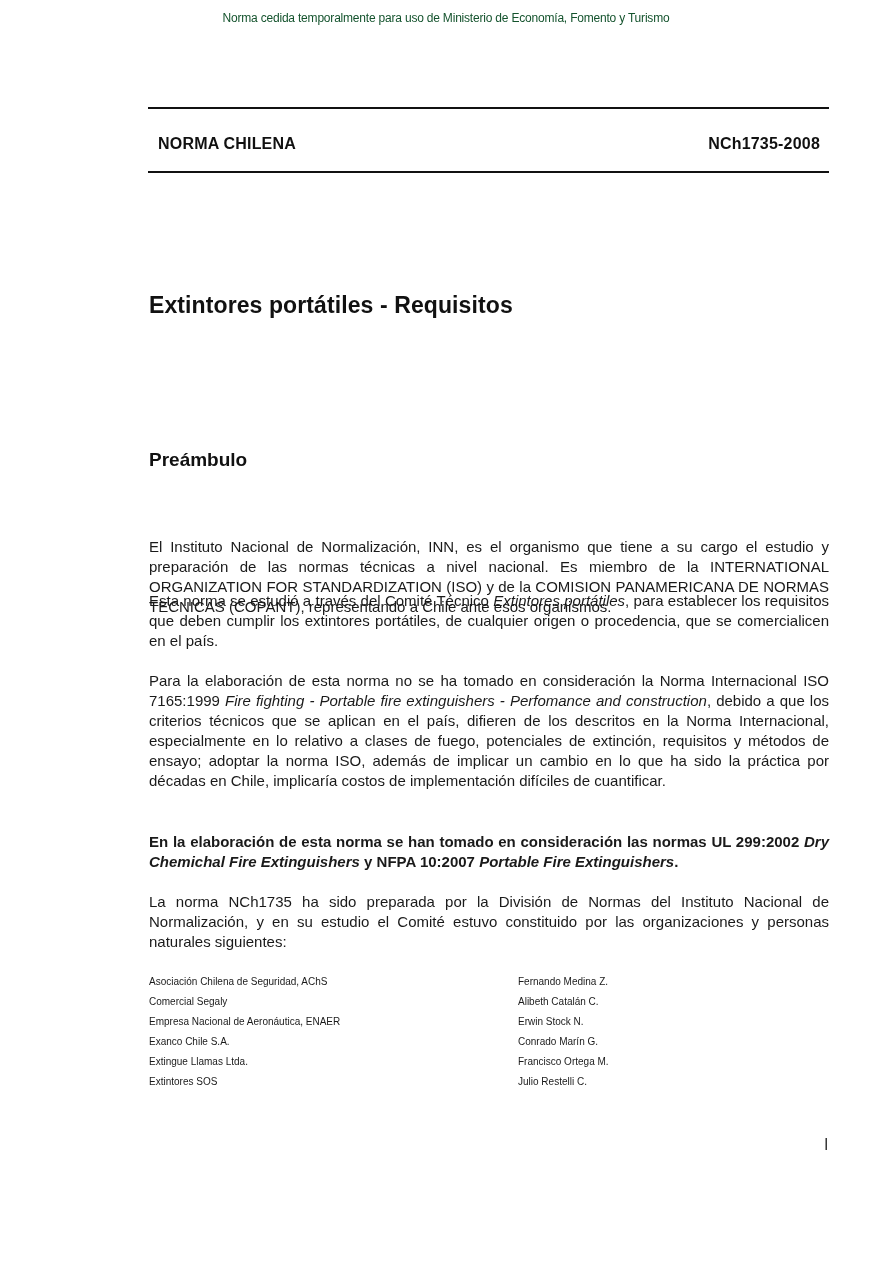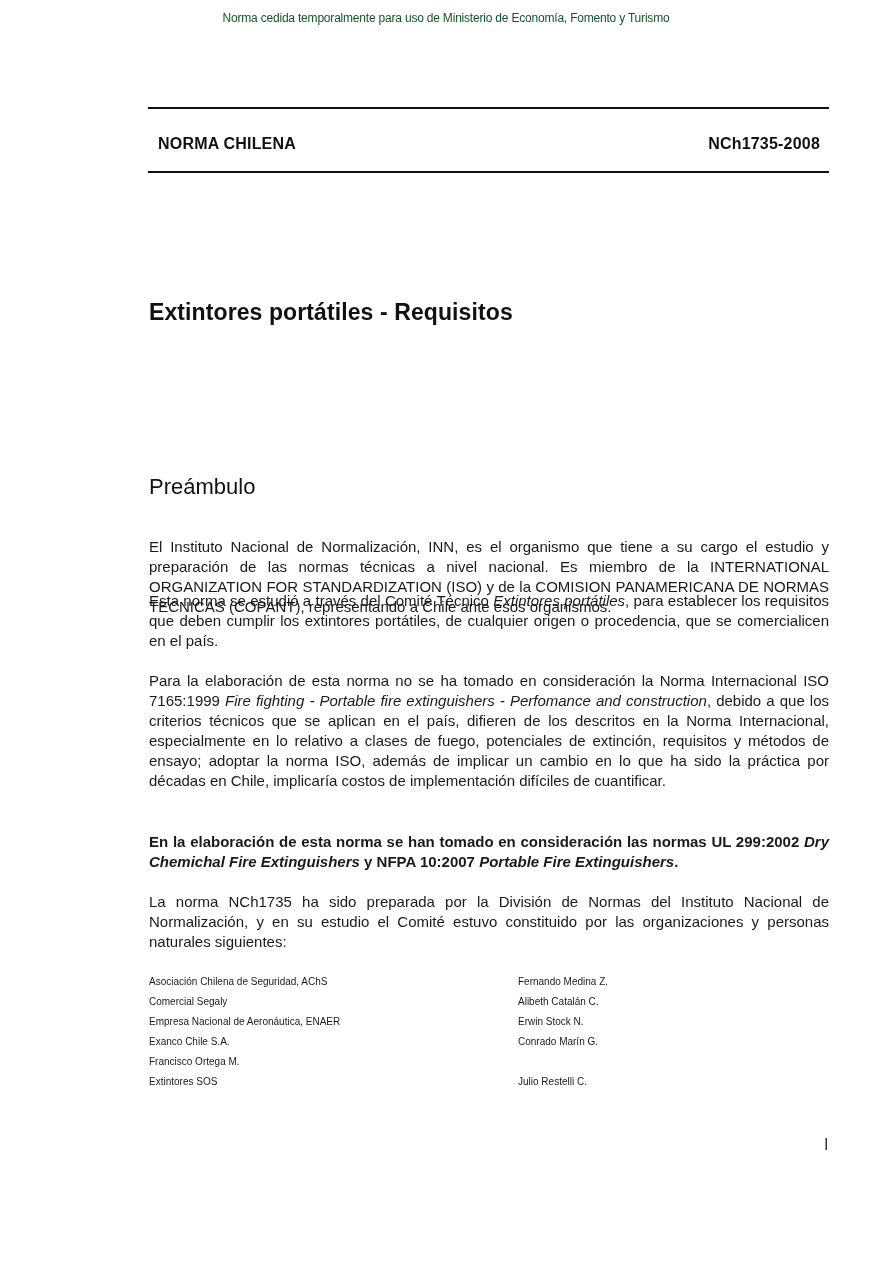--- a/index.html
+++ b/index.html
@@ -6,22 +6,22 @@
   body { width: 892px; height: 1263px; position: relative; overflow: hidden;
          font-family: "Liberation Sans", sans-serif; color: #111; }
   .watermark { position: absolute; top: 11px; left: 0; width: 892px; text-align: center;
                font-size: 12px; color: #14532d; letter-spacing: -0.2px; }
   .rule { position: absolute; left: 148px; width: 681px; height: 2px; background: #111; }
   .rule.top { top: 107px; }
   .rule.bottom { top: 171px; }
   .hdr { position: absolute; top: 135px; font-size: 16px; font-weight: bold; color: #111; letter-spacing: 0.2px; }
   .hdr.left { left: 158px; }
   .hdr.right { right: 72px; }
-  .title { position: absolute; top: 299px; left: 149px; font-size: 23px; font-weight: bold; color: #111; letter-spacing: 0.1px; }
-  .section-heading { position: absolute; top: 449px; left: 149px; font-size: 22px; font-weight: normal; margin-top: 25px; }
+  .title { position: absolute; top: 292px; left: 149px; font-size: 23px; font-weight: bold; color: #111; letter-spacing: 0.1px; }
+  .section-heading { position: absolute; top: 449px; left: 149px; font-size: 19px; font-weight: bold; }
   .para { position: absolute; left: 149px; width: 680px; font-size: 15px; line-height: 20.1px;
           text-align: justify; color: #1a1a1a; }
   .para i { font-style: italic; }
   #p1 { top: 491px; margin-top: 46px; }
   #p2 { top: 591px; }
   #p3 { top: 671px; }
   #p4 { top: 832px; font-weight: bold; }
   #p5 { top: 892px; }
   .members { position: absolute; top: 972px; left: 149px; width: 680px; font-size: 10px; line-height: 20.1px; color: #1a1a1a; }
   .members .row { display: flex; }
@@ -63,20 +63,21 @@
   </div>
   <div class="row">
     <span class="org">Empresa Nacional de Aeronáutica, ENAER</span>
     <span class="person">Erwin Stock N.</span>
   </div>
   <div class="row">
     <span class="org">Exanco Chile S.A.</span>
     <span class="person">Conrado Marín G.</span>
   </div>
   <div class="row">
+    <span class="org">Extingue Llamas Ltda.</span>
     <span class="person">Francisco Ortega M.</span>
   </div>
   <div class="row">
     <span class="org">Extintores SOS</span>
     <span class="person">Julio Restelli C.</span>
   </div>
 </div>
 
 <div class="page-num">I</div>
 

